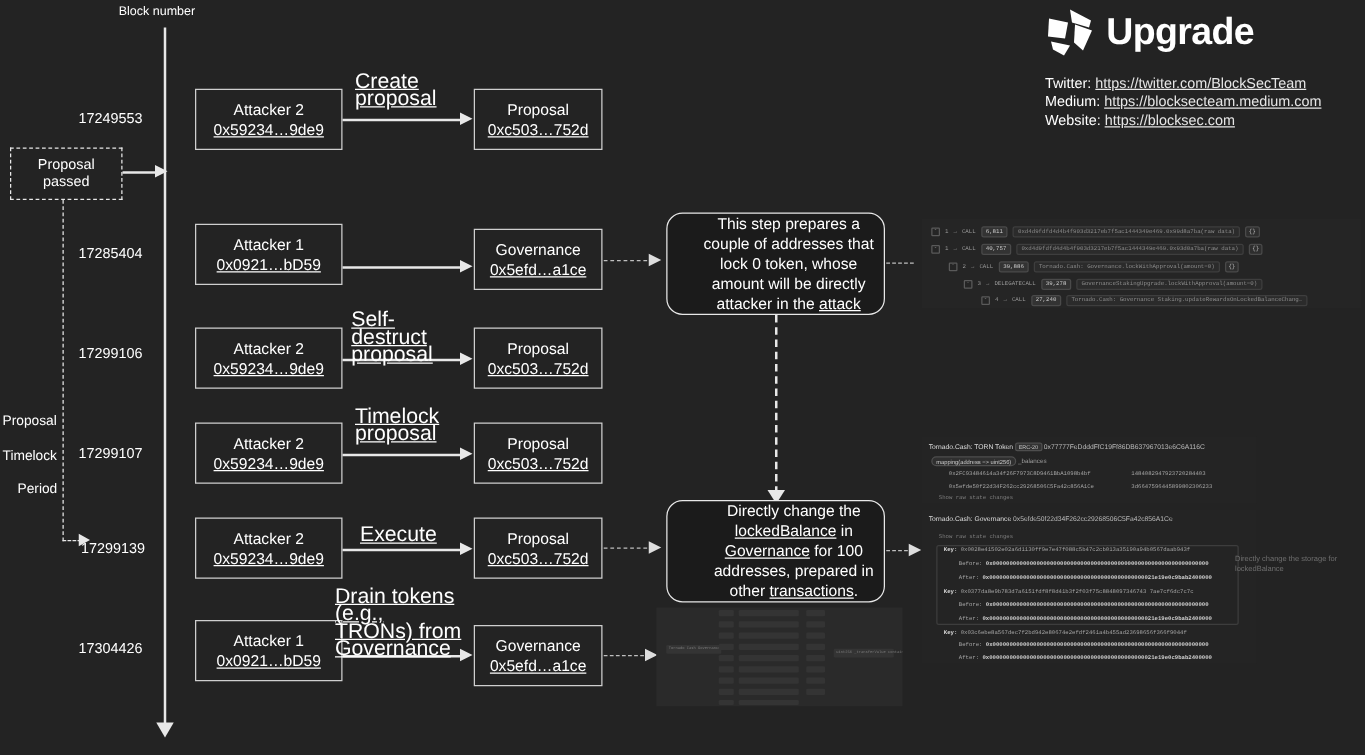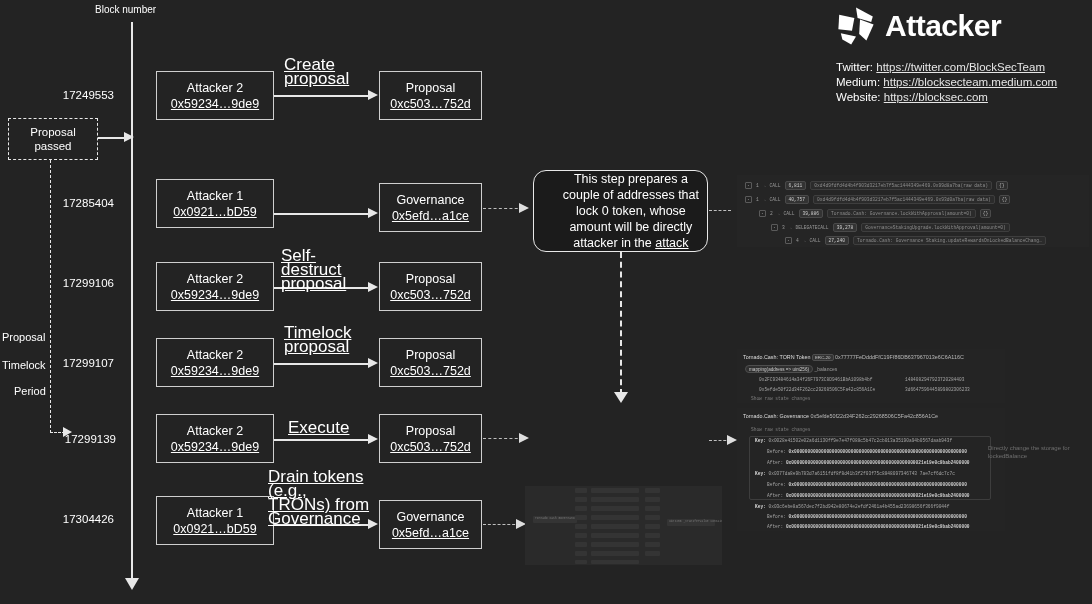--- a/index.html
+++ b/index.html
@@ -237,33 +237,42 @@
       <div>amount will be directly</div>
       <div><span>attacker in the </span><u>attack</u></div>
     </div>
   </div>
 
   <div class="abs vdash" style="left:620px;top:252px;height:143px;"></div>
   <div class="abs vdash-head" style="left:614px;top:392px;"></div>
 
   <div class="abs dconn" style="left:709px;top:210px;width:22px;"></div>
 
+  <div class="abs callout" id="callout-2" style="left:533px;top:400px;width:175px;height:82px;">
+    <div>
+      <div>Directly change the</div>
+      <div><u>lockedBalance</u><span> in</span></div>
+      <div><u>Governance</u><span> for 100</span></div>
+      <div>addresses, prepared in</div>
+      <div><span>other </span><u>transactions</u><span>.</span></div>
+    </div>
+  </div>
   <div class="abs dconn" style="left:709px;top:440px;width:22px;"></div>
   <div class="abs dhead" style="left:727px;top:435px;"></div>
 
   <div class="abs" id="brand">
     <span class="logo">
       <svg viewBox="0 0 100 100" width="40" height="40" aria-hidden="true">
         <polygon points="50,4 92,26 88,40 54,30" fill="#ffffff"></polygon>
         <polygon points="46,30 8,22 6,58 40,62" fill="#ffffff"></polygon>
         <polygon points="60,34 94,46 76,86 58,70" fill="#ffffff"></polygon>
         <polygon points="12,68 50,76 38,96 16,84" fill="#ffffff"></polygon>
       </svg>
     </span>
-    <span class="wordmark">Attacker</span>
+    <span class="wordmark">Upgrade</span>
   </div>
 
   <div class="abs" id="links">
     <div class="row">
       <span class="k">Twitter:</span>
       <a href="#">https://twitter.com/BlockSecTeam</a>
     </div>
     <div class="row">
       <span class="k">Medium:</span>
       <a href="#">https://blocksecteam.medium.com</a>

